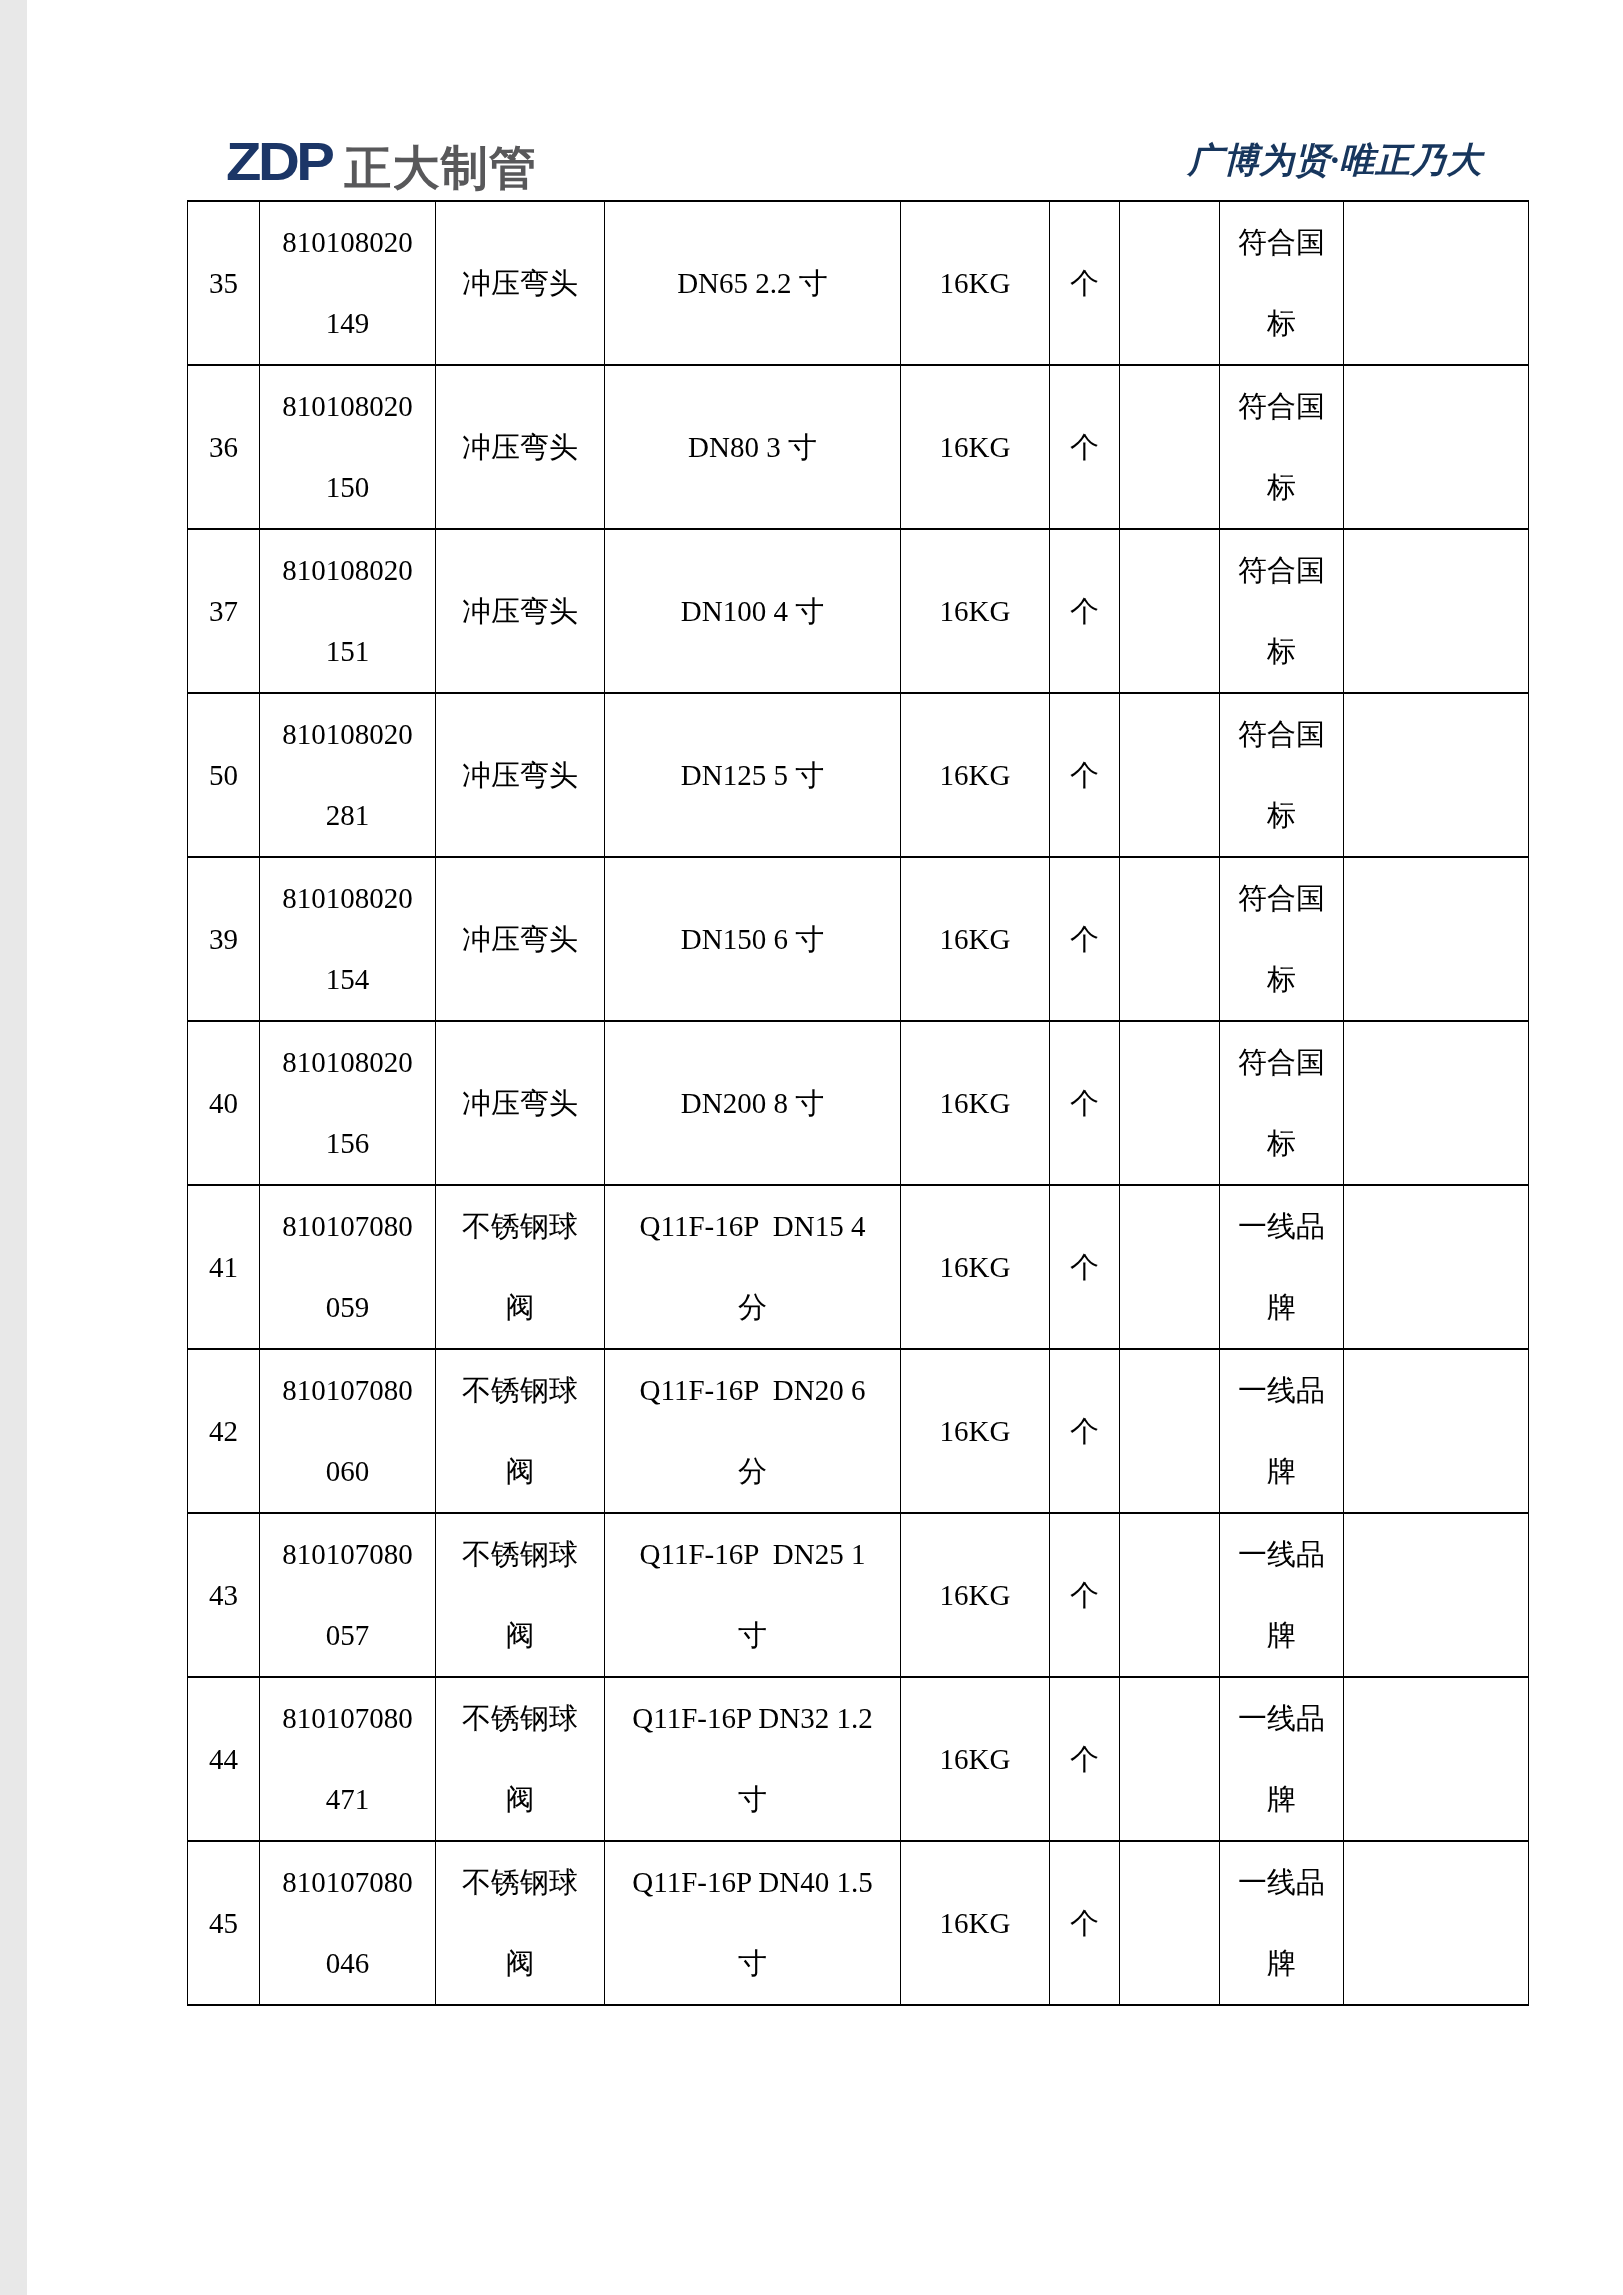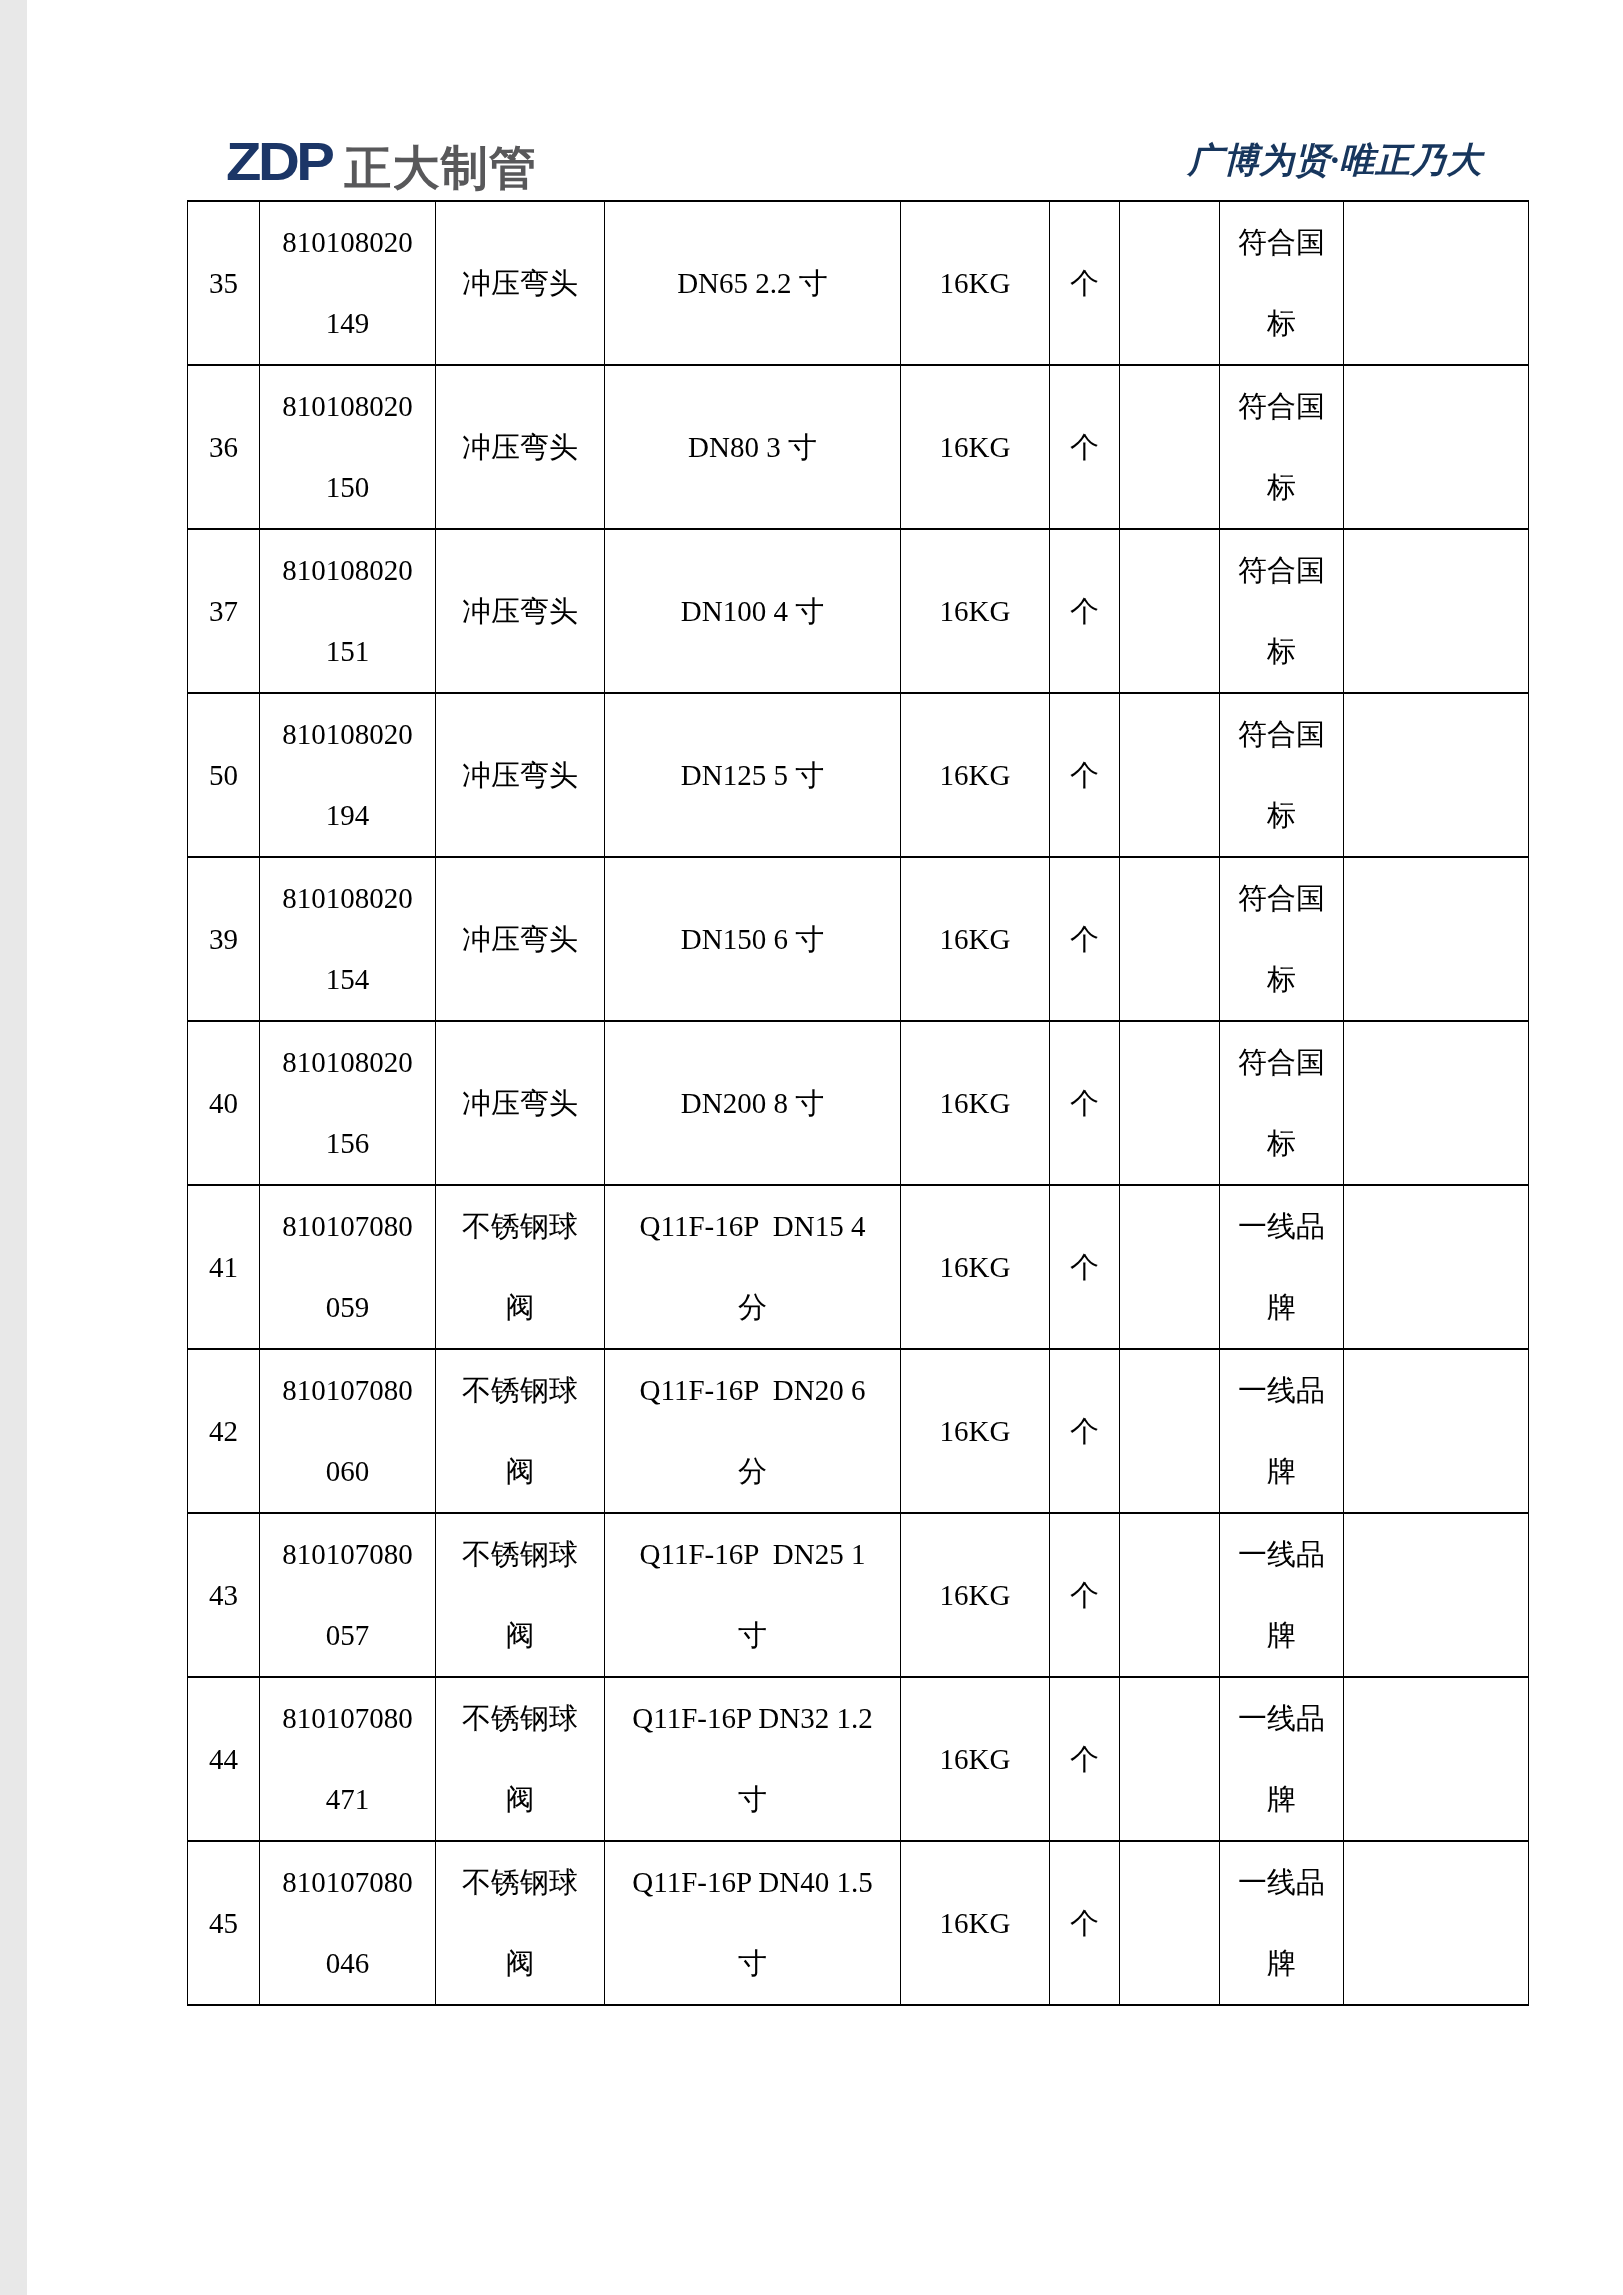--- a/index.html
+++ b/index.html
@@ -199,21 +199,21 @@
             <div class="ln">标</div>
           </td>
     <td></td>
   </tr>
         <tr>
     <td>
             <div class="ln">50</div>
           </td>
     <td>
             <div class="ln">810108020</div>
-            <div class="ln">194</div>
+            <div class="ln">281</div>
           </td>
     <td>
             <div class="ln">冲压弯头</div>
           </td>
     <td>
             <div class="ln">DN125 5 寸</div>
           </td>
     <td>
             <div class="ln">16KG</div>
           </td>

